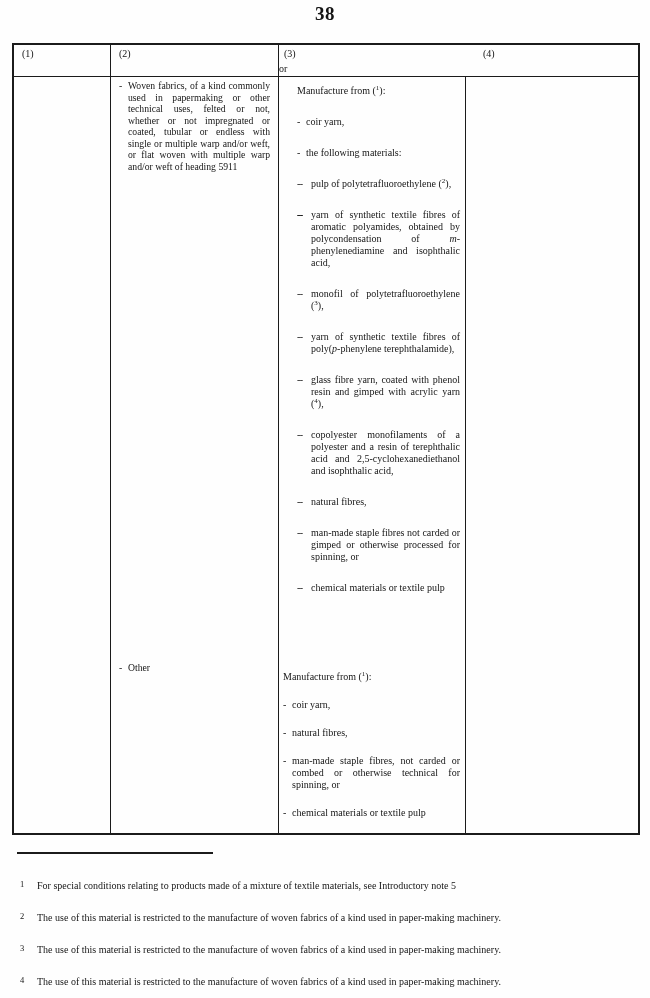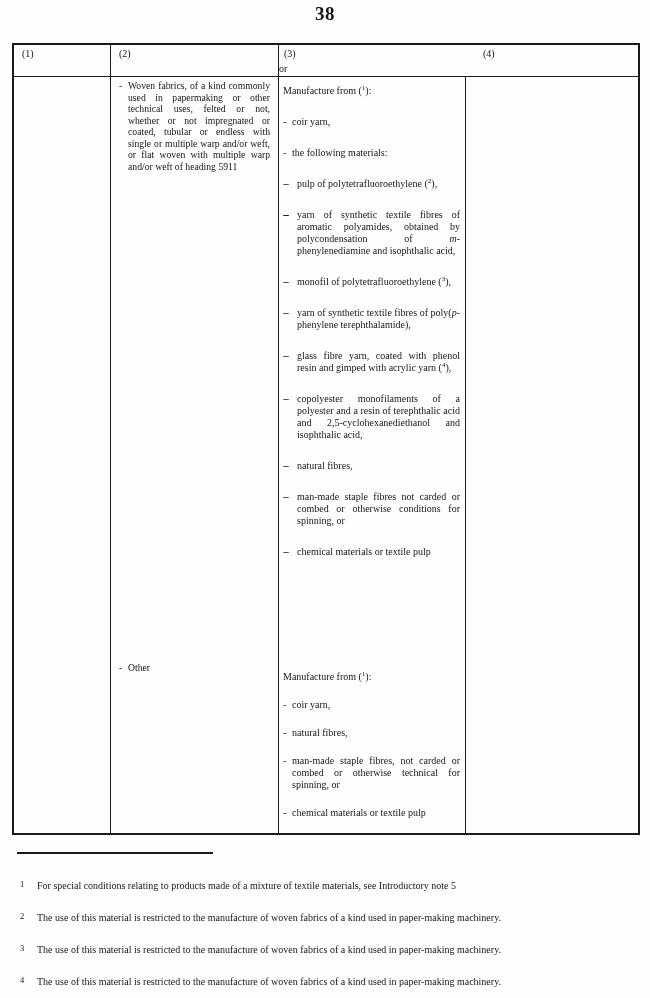--- a/index.html
+++ b/index.html
@@ -34,21 +34,21 @@
   .header-row .c3{padding-left:5px;}
   .or-label{position:absolute;left:0;right:0;top:18px;text-align:left;}
   .hc4-label{padding-left:10px;}
   
   .c2-body{padding:3px 8px 0 8px;font-size:9.7px;line-height:11.5px;}
   .desc-item{position:relative;padding-left:9px;text-align:justify;}
   .desc-item .bullet{position:absolute;left:0;top:0;}
   .other-item{position:absolute;left:8px;top:585px;padding-left:9px;}
   .other-item .bullet{position:absolute;left:0;top:0;}
   
-  .c3-body{padding:8px 5px 0 4px;}
+  .c3-body{padding:8px 5px 0 18px;}
   .rule-block2{position:absolute;top:594px;left:4px;right:5px;}
   .li{position:relative;margin:0 0 19px 0;text-align:justify;}
   .rule-block2 .li{margin-bottom:16px;}
   .li:last-child{margin-bottom:0;}
   .li.lvl1{padding-left:9px;}
   .li.lvl2{padding-left:14px;}
   .li .bullet{position:absolute;left:0;top:0;letter-spacing:-0.5px;}
   .sup{font-size:7px;vertical-align:super;line-height:0;}
   .ital{font-style:italic;}
   
@@ -91,21 +91,21 @@
             <div class="li lvl1"><span class="bullet">-</span><span>coir yarn,</span></div>
             <div class="li lvl1"><span class="bullet">-</span><span>the following materials:</span></div>
             <div class="li lvl2"><span class="bullet">--</span><span>pulp of polytetrafluoroethylene (</span><span class="sup">2</span><span>),</span></div>
             <div class="li lvl2"><span class="bullet">--</span></div>
             <div class="li lvl2"><span class="bullet">--</span><span>yarn of synthetic textile fibres of aromatic polyamides, obtained by polycondensation of </span><span class="ital">m</span><span>-phenylenediamine and isophthalic acid,</span></div>
             <div class="li lvl2"><span class="bullet">--</span><span>monofil of polytetrafluoroethylene (</span><span class="sup">3</span><span>),</span></div>
             <div class="li lvl2"><span class="bullet">--</span><span>yarn of synthetic textile fibres of poly(</span><span class="ital">p</span><span>-phenylene terephthalamide),</span></div>
             <div class="li lvl2"><span class="bullet">--</span><span>glass fibre yarn, coated with phenol resin and gimped with acrylic yarn (</span><span class="sup">4</span><span>),</span></div>
             <div class="li lvl2"><span class="bullet">--</span><span>copolyester monofilaments of a polyester and a resin of terephthalic acid and 2,5-cyclohexanediethanol and isophthalic acid,</span></div>
             <div class="li lvl2"><span class="bullet">--</span><span>natural fibres,</span></div>
-            <div class="li lvl2"><span class="bullet">--</span><span>man-made staple fibres not carded or combed or otherwise conditions for spinning, or</span></div>
+            <div class="li lvl2"><span class="bullet">--</span><span>man-made staple fibres not carded or gimped or otherwise processed for spinning, or</span></div>
             <div class="li lvl2"><span class="bullet">--</span><span>chemical materials or textile pulp</span></div>
           </div>
         <div id="col3-block2" class="rule-block2">
             <div class="li lvl0"><span>Manufacture from (</span><span class="sup">1</span><span>):</span></div>
             <div class="li lvl1"><span class="bullet">-</span><span>coir yarn,</span></div>
             <div class="li lvl1"><span class="bullet">-</span><span>natural fibres,</span></div>
             <div class="li lvl1"><span class="bullet">-</span><span>man-made staple fibres, not carded or combed or otherwise technical for spinning, or</span></div>
             <div class="li lvl1"><span class="bullet">-</span><span>chemical materials or textile pulp</span></div>
           </div>
       </div>

